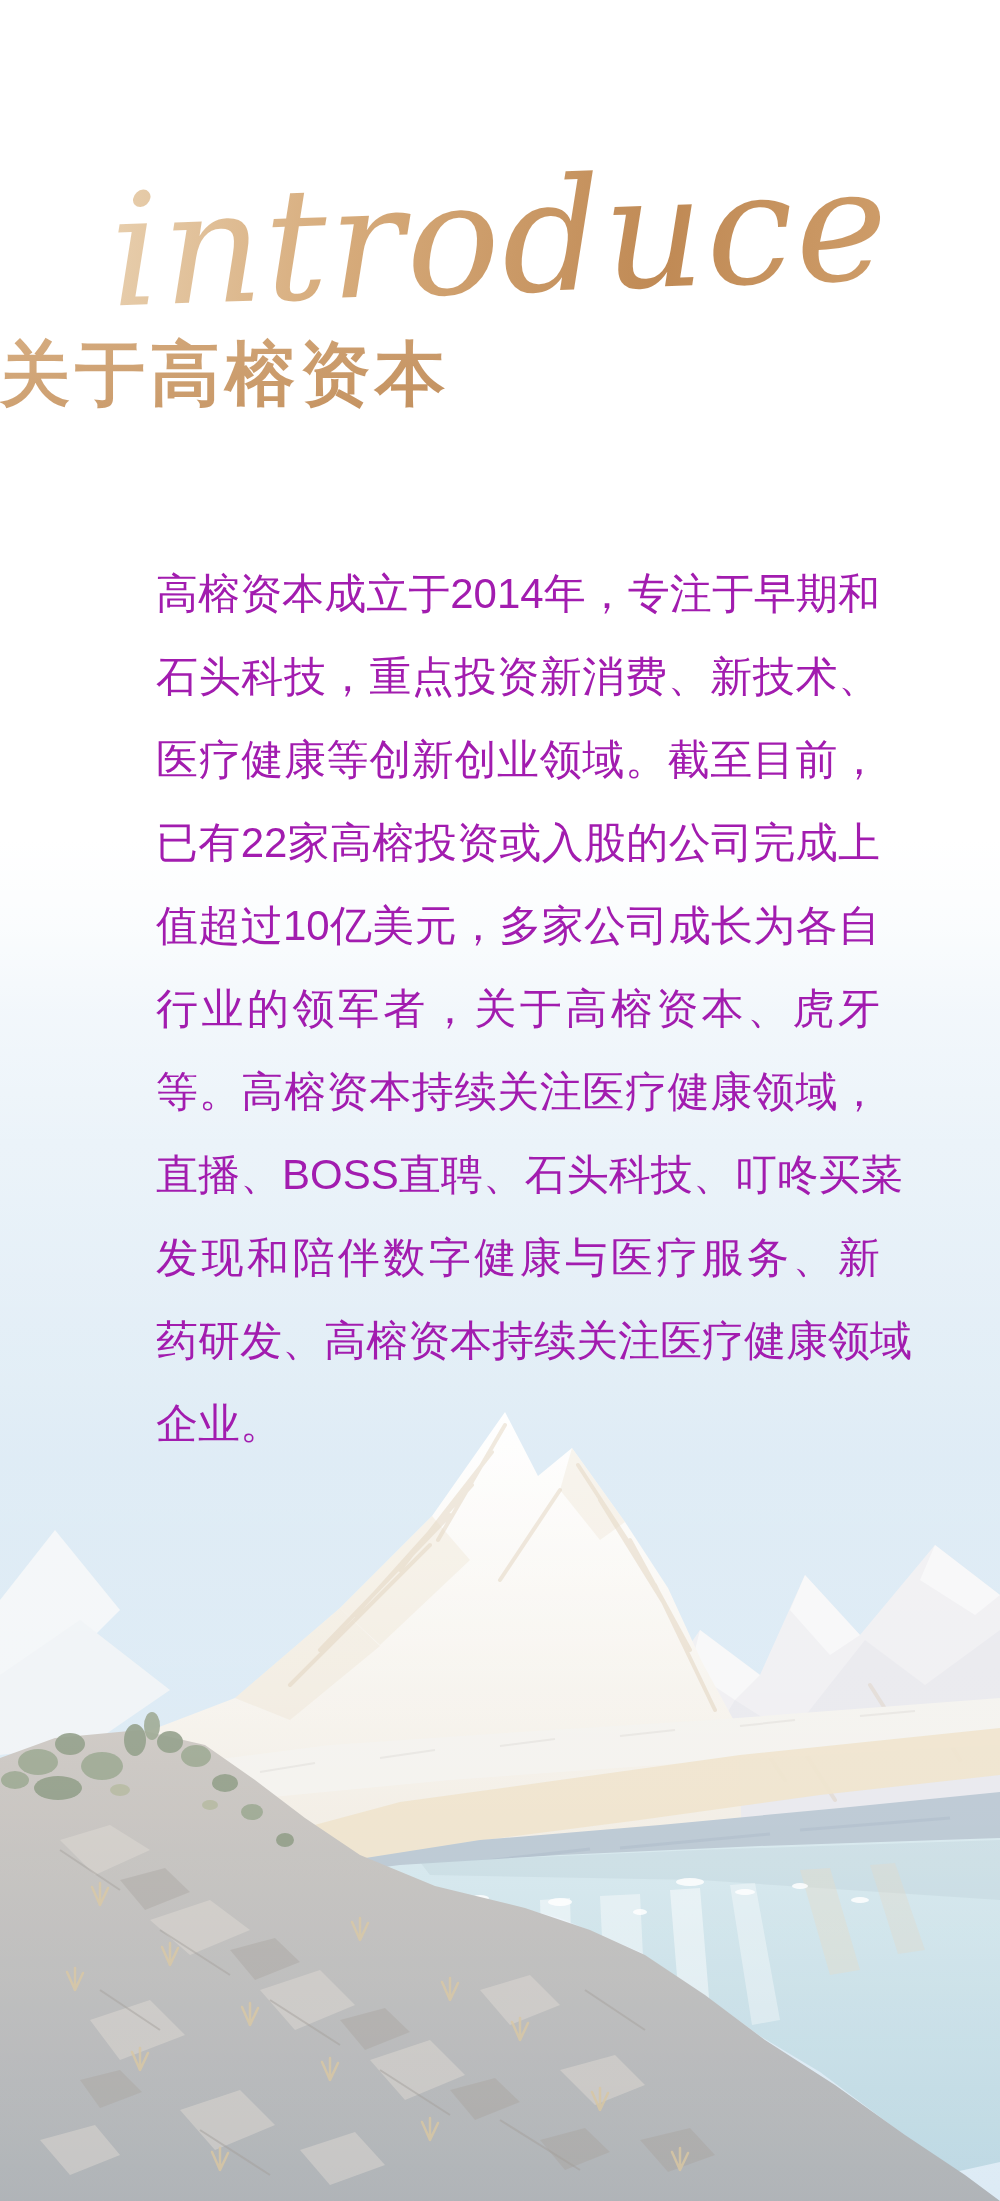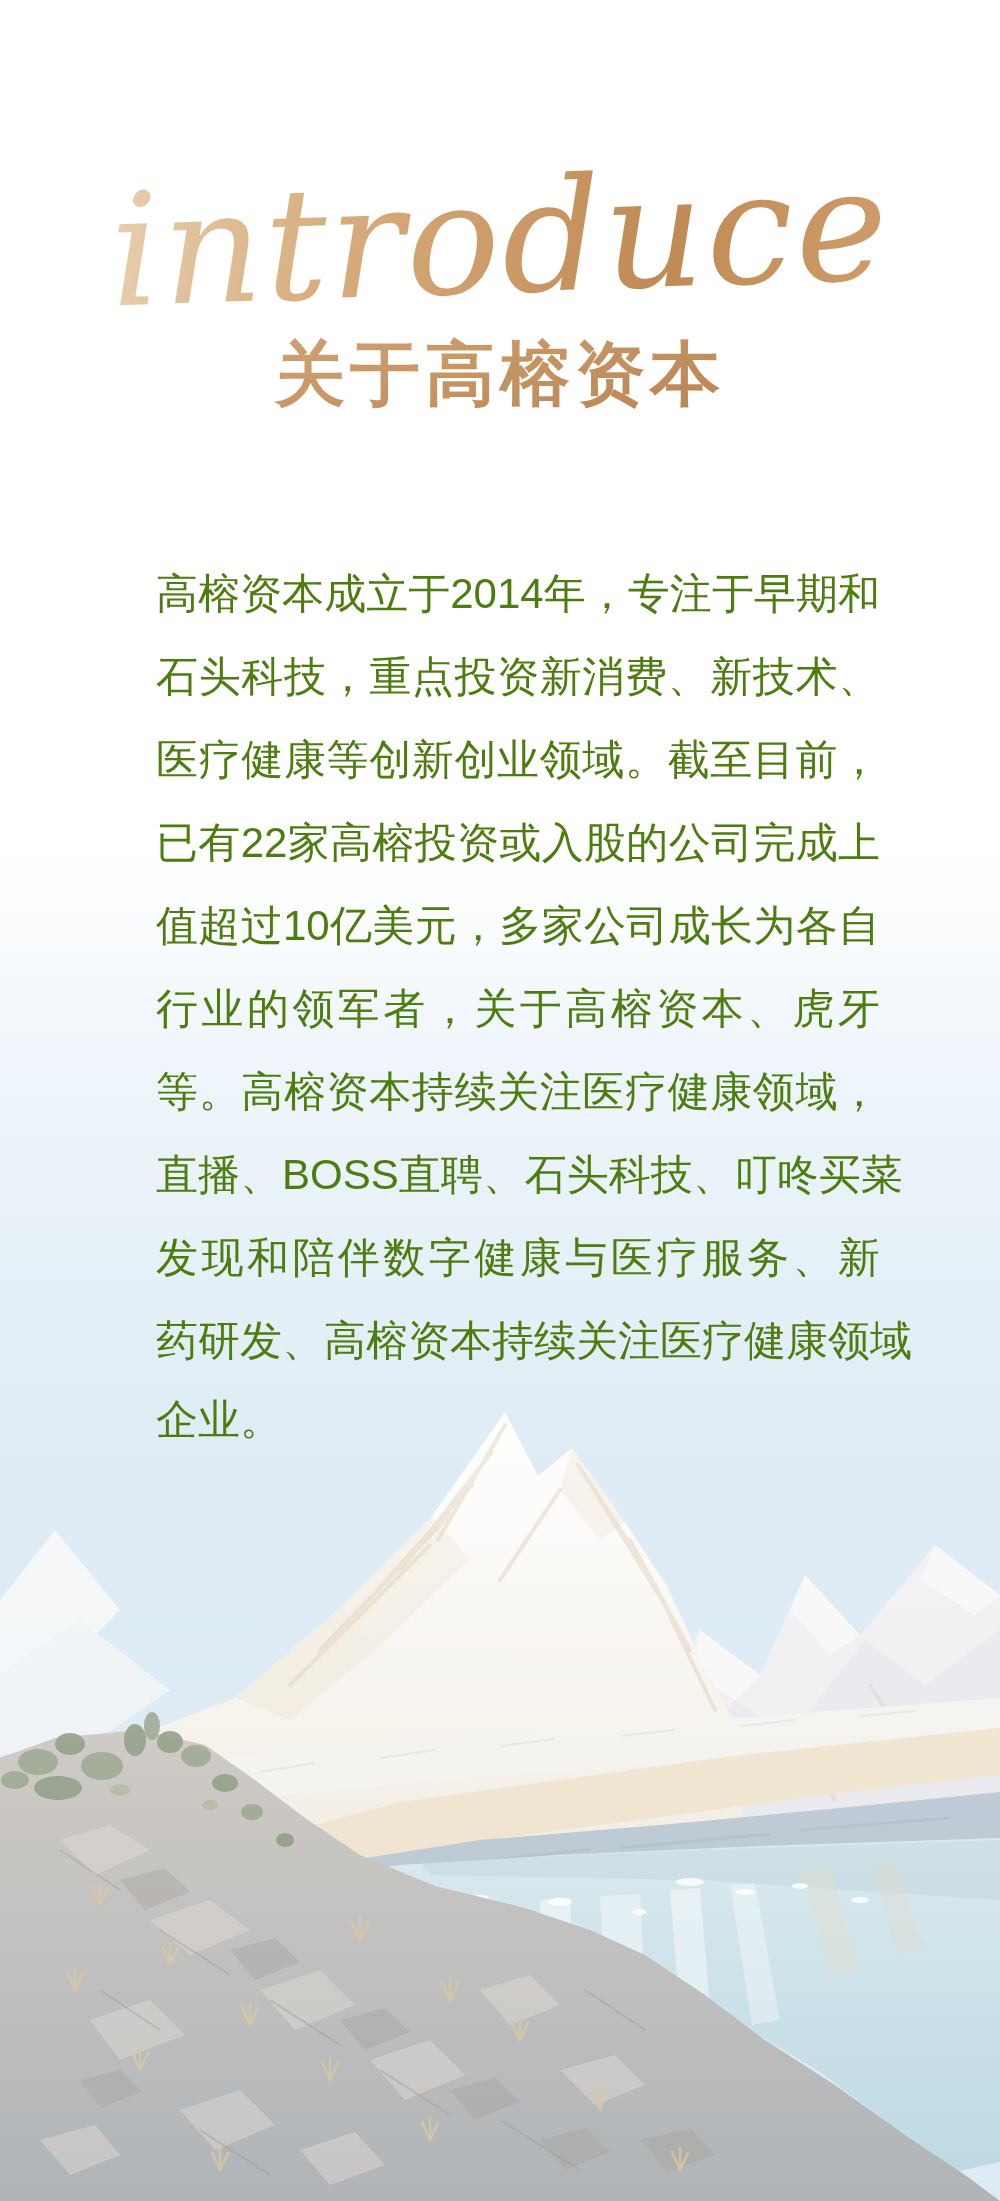--- a/index.html
+++ b/index.html
@@ -12,33 +12,32 @@
     position:absolute;top:126px;left:0;width:1000px;height:230px;
     text-align:center;
     font-family:"DejaVu Serif",serif;font-style:italic;font-weight:400;
     font-size:156px;line-height:224px;letter-spacing:2px;
     transform:rotate(-2deg);
     background:linear-gradient(100deg,#ecd8bb 6%,#d7ac7c 34%,#c08a55 66%,#d2a26f 94%);
     -webkit-background-clip:text;background-clip:text;color:transparent;
   }
   .section-title{
     position:absolute;top:330px;left:0;width:1000px;margin:0;
-    text-align:center;
     font-family:"Liberation Serif","DejaVu Serif",serif;font-weight:700;
     font-size:70px;line-height:90px;letter-spacing:5px;
     background:linear-gradient(165deg,#d6ad81 0%,#c79665 45%,#ad7a46 100%);
     -webkit-background-clip:text;background-clip:text;color:transparent;
   }
   .about{
     position:absolute;left:156px;top:552px;width:724px;
-    font-size:42px;line-height:83px;font-weight:300;color:#4d7c0f;
+    font-size:42px;line-height:83px;font-weight:300;color:#a21caf;
     letter-spacing:0;
   }
   .pline{text-align:justify;text-align-last:justify;white-space:nowrap;}
-  .pline.pline-last{text-align-last:left;font-family:Liberation Mono, monospace;}
+  .pline.pline-last{text-align-last:left;}
 </style>
 </head>
 <body>
 
 <div class="page">
 
   <svg class="landscape" viewBox="0 0 1000 1361" preserveAspectRatio="none" aria-hidden="true">
     <defs>
       <linearGradient id="g-sky" x1="0" y1="0" x2="0" y2="1">
         <stop offset="0" stop-color="#e6f0f8"></stop>

